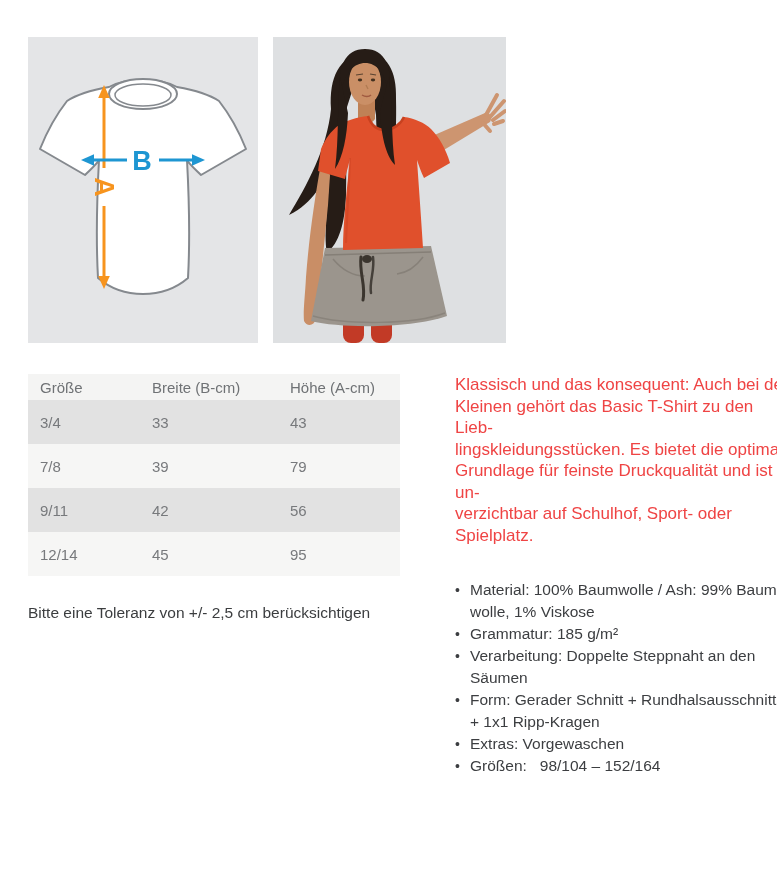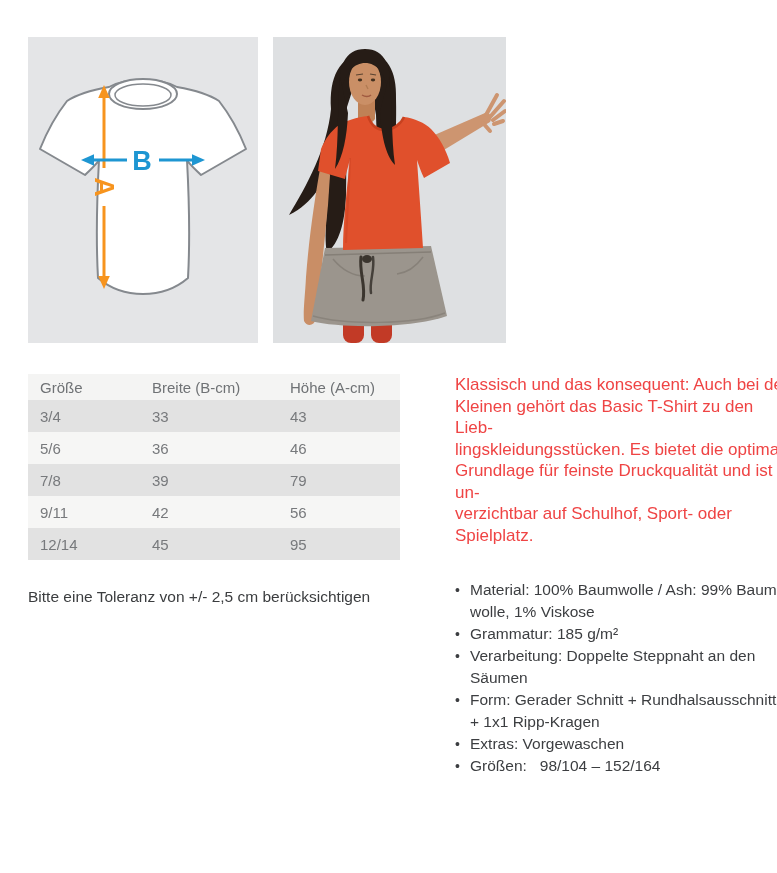--- a/index.html
+++ b/index.html
@@ -31,21 +31,21 @@
   
   .bottom-row { display: flex; margin-top: 31px; align-items: flex-start; gap: 48px; }
   .left-col  { width: 372px; margin-right: 7px; flex: none; }
   .right-col { width: 338px; flex: none; }
 
   .size-table { border-collapse: collapse; width: 372px; font-size: 15px; color: #77797c; }
   .size-table th {
     font-weight: 400; color: #6f7275; text-align: left;
     height: 26px; padding: 0 0 0 12px; background: #f4f4f3;
   }
-  .size-table td { height: 32px; padding: 0 0 0 12px; }
+  .size-table td { height: 44px; padding: 0 0 0 12px; }
   .size-table tbody tr:nth-child(odd)  { background: #e2e2e2; }
   .size-table tbody tr:nth-child(even) { background: #f6f6f5; }
 
   .tolerance-note { margin-top: 28px; font-size: 15.5px; color: #3b3d3f; }
 
   .intro {
     margin: 0; font-size: 17px; line-height: 21.5px;
     color: #ef4444; white-space: pre-wrap;
   }
   .details-list {
@@ -180,25 +180,20 @@
             <th>Höhe (A-cm)</th>
           </tr>
         </thead>
         <tbody>
           <tr>
             <td>3/4</td>
             <td>33</td>
             <td>43</td>
           </tr>
           <tr>
-            <td>5/6</td>
-            <td>36</td>
-            <td>46</td>
-          </tr>
-          <tr>
             <td>7/8</td>
             <td>39</td>
             <td>79</td>
           </tr>
           <tr>
             <td>9/11</td>
             <td>42</td>
             <td>56</td>
           </tr>
           <tr>

